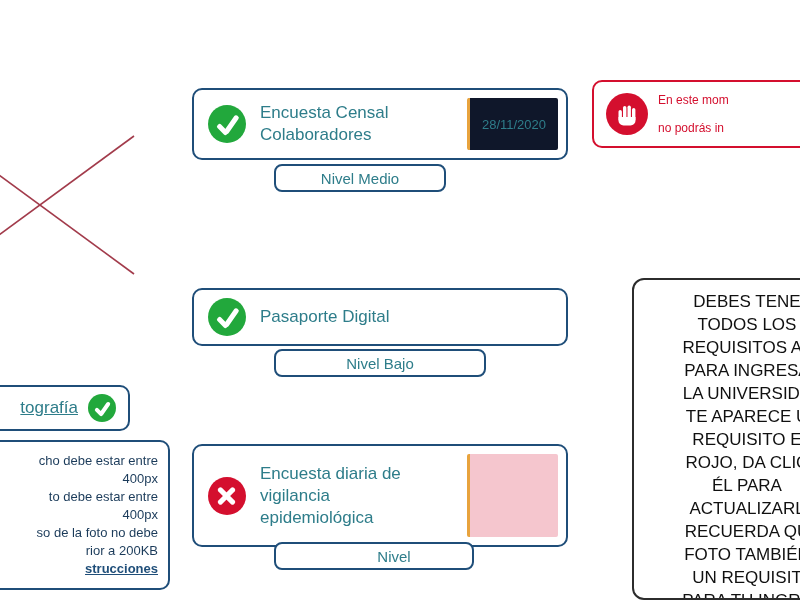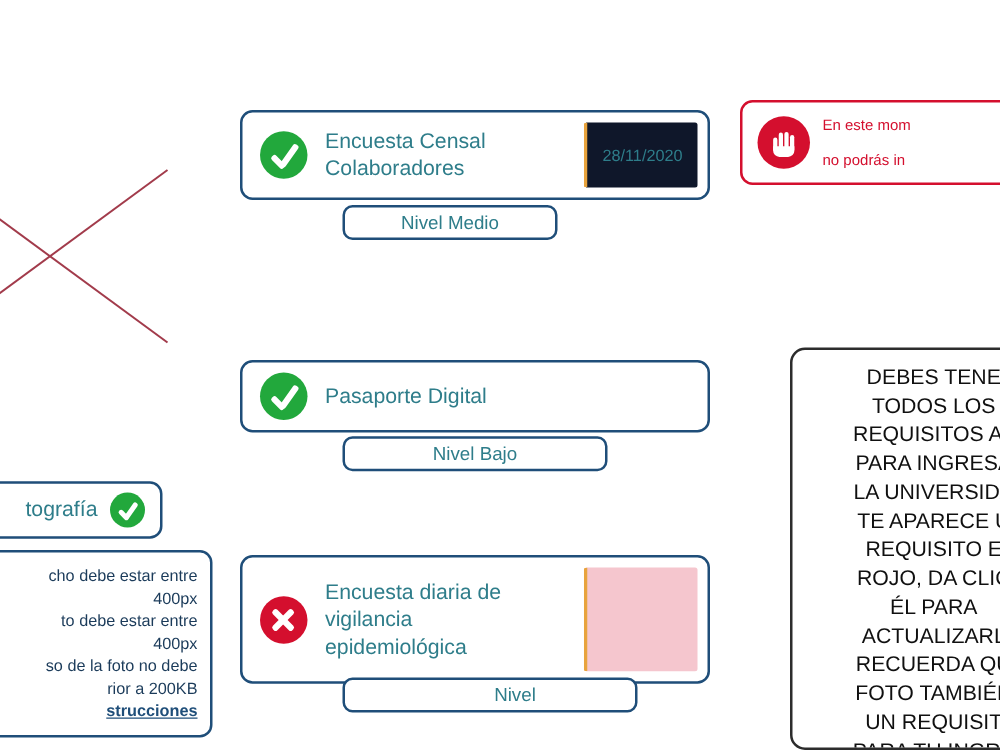--- a/index.html
+++ b/index.html
@@ -127,20 +127,21 @@
     background: #ffffff;
     display: flex;
     align-items: center;
     justify-content: flex-end;
     padding-right: 12px;
     gap: 10px;
   }
   .photo-card .label {
     color: #2e7d8a;
     font-size: 17px;
+    text-decoration: underline;
   }
   .photo-card .status-icon {
     width: 28px; height: 28px;
     margin: 0;
   }
   .photo-card .status-icon.ok::before {
     width: 4px; height: 10px; left: 9px; top: 13px;
   }
   .photo-card .status-icon.ok::after {
     width: 4px; height: 15px; left: 15px; top: 7px;
@@ -247,21 +248,21 @@
 </div>
 <div class="level-pill" style="left:274px; top:332px; width:212px; height:28px;margin-top:17px;">Nivel Bajo</div>
 
 <div class="card" style="left:192px; top:444px; width:376px; height:103px;">
   <span class="status-icon bad"></span>
   <span class="card-title">Encuesta diaria de
 vigilancia
 epidemiológica</span>
   <span class="date-chip pink"></span>
 </div>
-<div class="level-pill" style="left:274px; top:542px; width:236px; height:28px;padding-left:40px;">Nivel</div>
+<div class="level-pill" style="left:274px; top:542px; width:200px; height:28px;padding-left:40px;">Nivel</div>
 
 <div class="photo-card">
   <span class="label">tografía</span>
   <span class="status-icon ok"></span>
 </div>
 
 <div class="instructions">
   <div class="line">cho debe estar entre</div>
   <div class="line">400px</div>
   <div class="line">to debe estar  entre</div>

